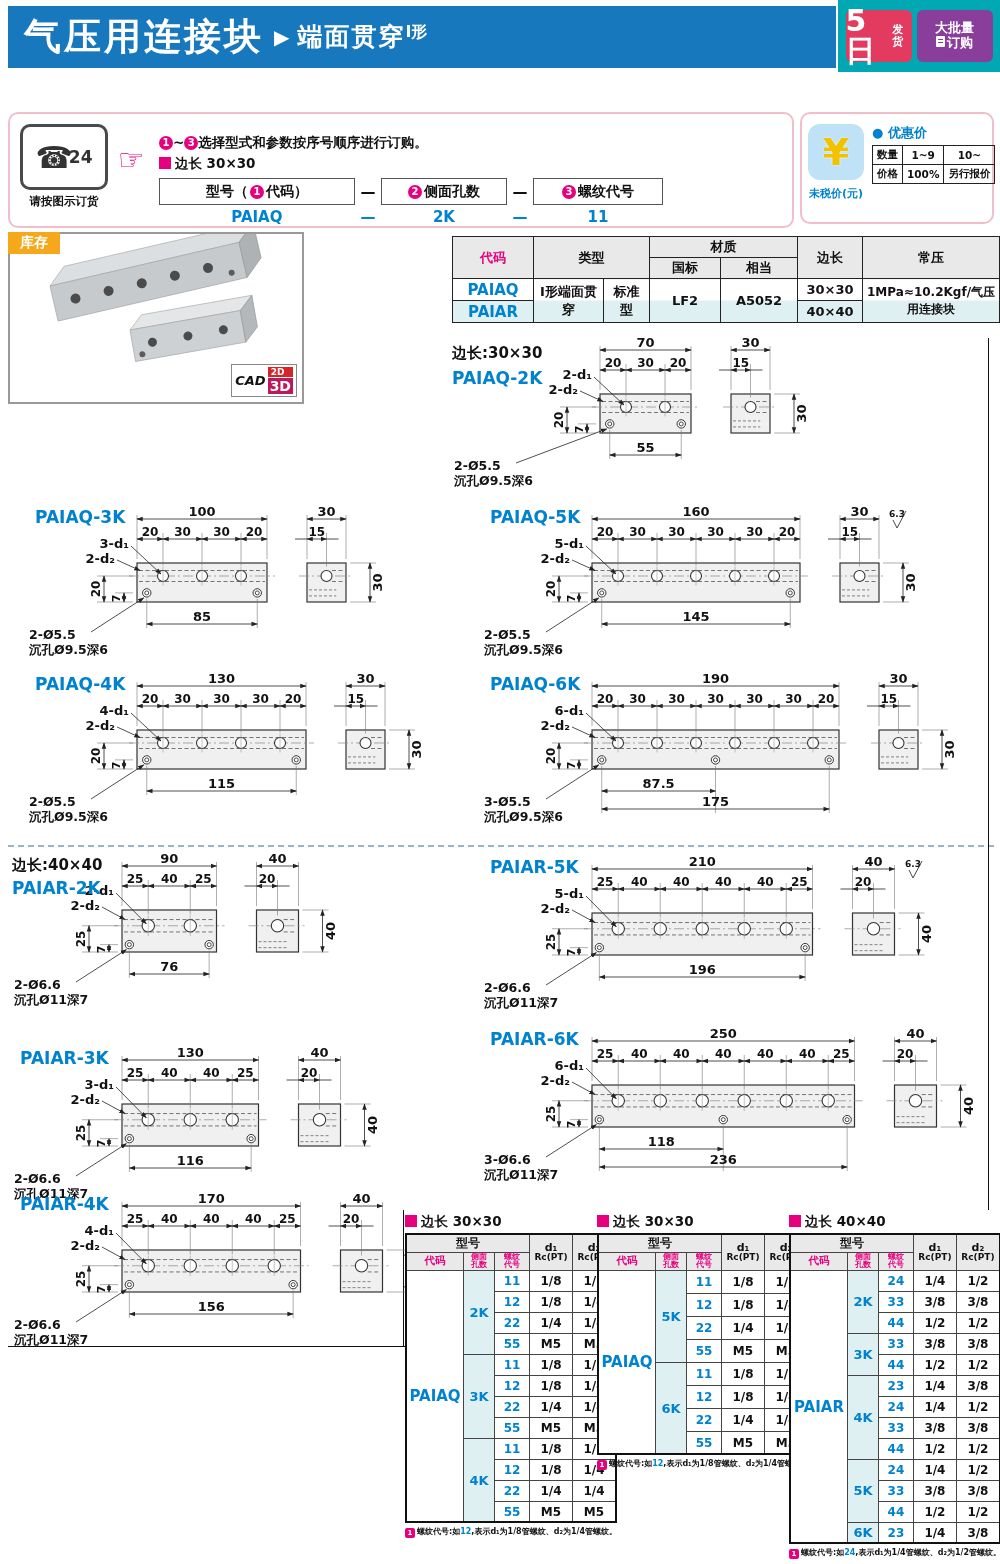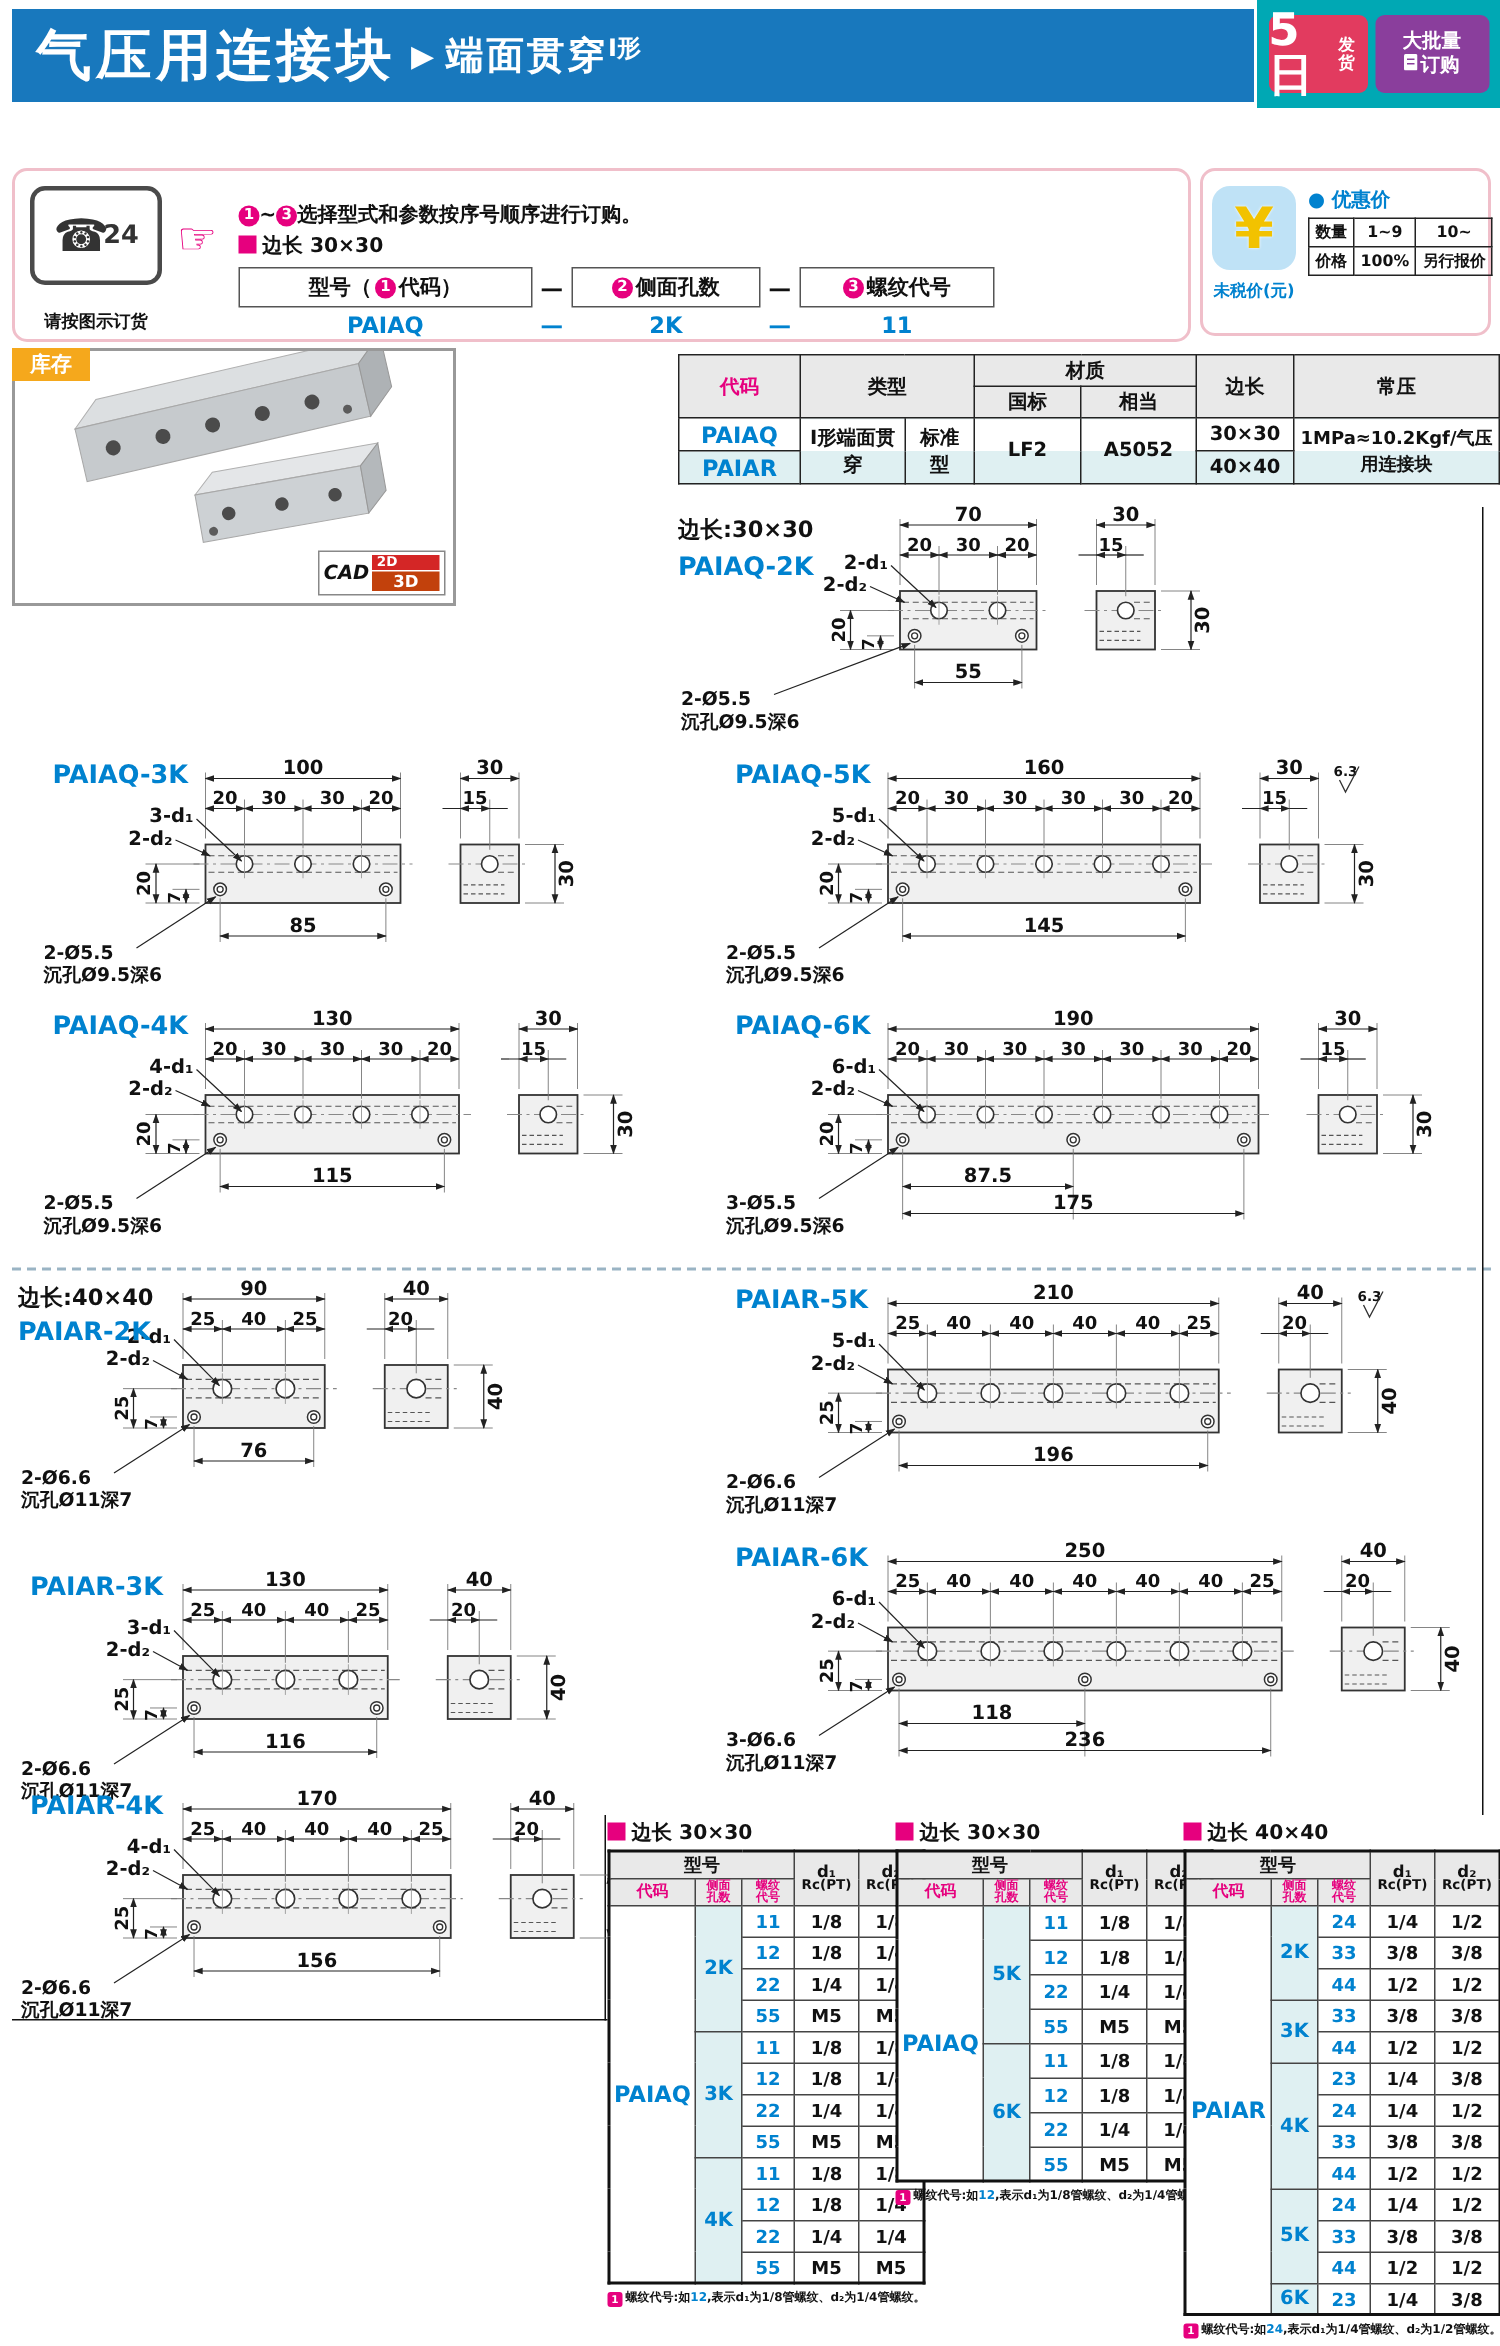--- a/index.html
+++ b/index.html
@@ -21,21 +21,21 @@
   .badge-bulk{width:76px;height:52px;background:#8a3e9c;flex-direction:column;line-height:1.15;font-size:13px;}
   .doc-ic{display:inline-block;width:9px;height:11px;margin-right:2px;background:
      linear-gradient(#8a3e9c 0 0) 50% 3px/5px 1px no-repeat,
      linear-gradient(#8a3e9c 0 0) 50% 6px/5px 1px no-repeat,#fff;border-radius:1px;}
   
   .order{left:8px;top:112px;width:782px;height:112px;border:2px solid #f0bfca;border-radius:10px;display:flex;}
   .ph-col{width:108px;display:flex;flex-direction:column;align-items:center;padding-top:10px;}
   .ph-box{width:82px;height:60px;border:3px solid #4a4a4a;border-radius:10px;display:flex;align-items:center;justify-content:center;color:#333;}
   .ph-box .glyph{font-size:30px;}
   .ph-box .n24{font-size:17px;font-weight:bold;margin-left:-4px;}
-  .ph-cap{font-size:11.5px;font-weight:bold;margin-top:17px;}
+  .ph-cap{font-size:11.5px;font-weight:bold;margin-top:4px;}
   .hand{font-size:30px;color:#e6007e;margin-top:28px;}
   .ord-body{padding:20px 0 0 14px;font-size:13.5px;font-weight:bold;}
   .cnum{display:inline-flex;width:14px;height:14px;border-radius:50%;background:#e6007e;color:#fff;
         font-size:10px;font-weight:bold;align-items:center;justify-content:center;vertical-align:1px;}
   .psq{display:inline-block;width:12px;height:12px;background:#e6007e;vertical-align:-1px;margin-right:4px;}
   .ord-grid{display:grid;grid-template-columns:196px 26px 126px 26px 130px;align-items:center;margin-top:5px;}
   .obox{border:1.5px solid #555;height:25px;display:flex;align-items:center;justify-content:center;gap:2px;font-size:14px;}
   .odash{text-align:center;font-size:15px;}
   .oex{color:#0082cf;text-align:center;font-size:15px;margin-top:3px;}
   
@@ -49,21 +49,21 @@
   .pr-bullet .dot{font-size:13px;}
   table.ptab{border-collapse:collapse;margin-top:3px;}
   table.ptab td{border:1.2px solid #222;font-size:10.5px;font-weight:bold;padding:2px 4px;text-align:center;white-space:nowrap;}
   
   .photo{left:8px;top:232px;width:292px;height:168px;border:2px solid #999;background:#fff;}
   .stock{position:absolute;left:-2px;top:-2px;background:#f5a81c;color:#fff;font-size:14px;font-weight:bold;padding:2px 12px;}
   .cadb{position:absolute;right:5px;bottom:5px;border:1px solid #888;background:#fff;display:flex;align-items:center;padding:2px 3px;gap:2px;}
   .cadb .cad{font-size:13px;font-weight:bold;font-style:italic;}
   .cadb .col{display:flex;flex-direction:column;gap:1px;}
   .cadb .b2{background:#d42626;color:#fff;font-size:9px;font-weight:bold;padding:0 3px;}
-  .cadb .b3{background:#c2410c;color:#fff;font-size:11px;font-weight:bold;padding:0 14px;}
+  .cadb .b3{background:#be185d;color:#fff;font-size:14px;font-weight:bold;padding:0 2px;}
   
   table.spec{border-collapse:collapse;position:absolute;left:452px;top:236px;}
   table.spec th,table.spec td{border:1.2px solid #222;text-align:center;padding:1px 4px;}
   table.spec th{background:#e9e9e9;font-size:13px;}
   table.spec .mag{color:#e6007e;}
   table.spec .code{color:#0082cf;font-size:15px;font-weight:bold;}
   table.spec td{font-size:13px;font-weight:bold;}
   table.spec .cyan{background:#dff0f2;}
   table.spec .half{background:linear-gradient(#fff 50%,#dff0f2 50%);}
   

